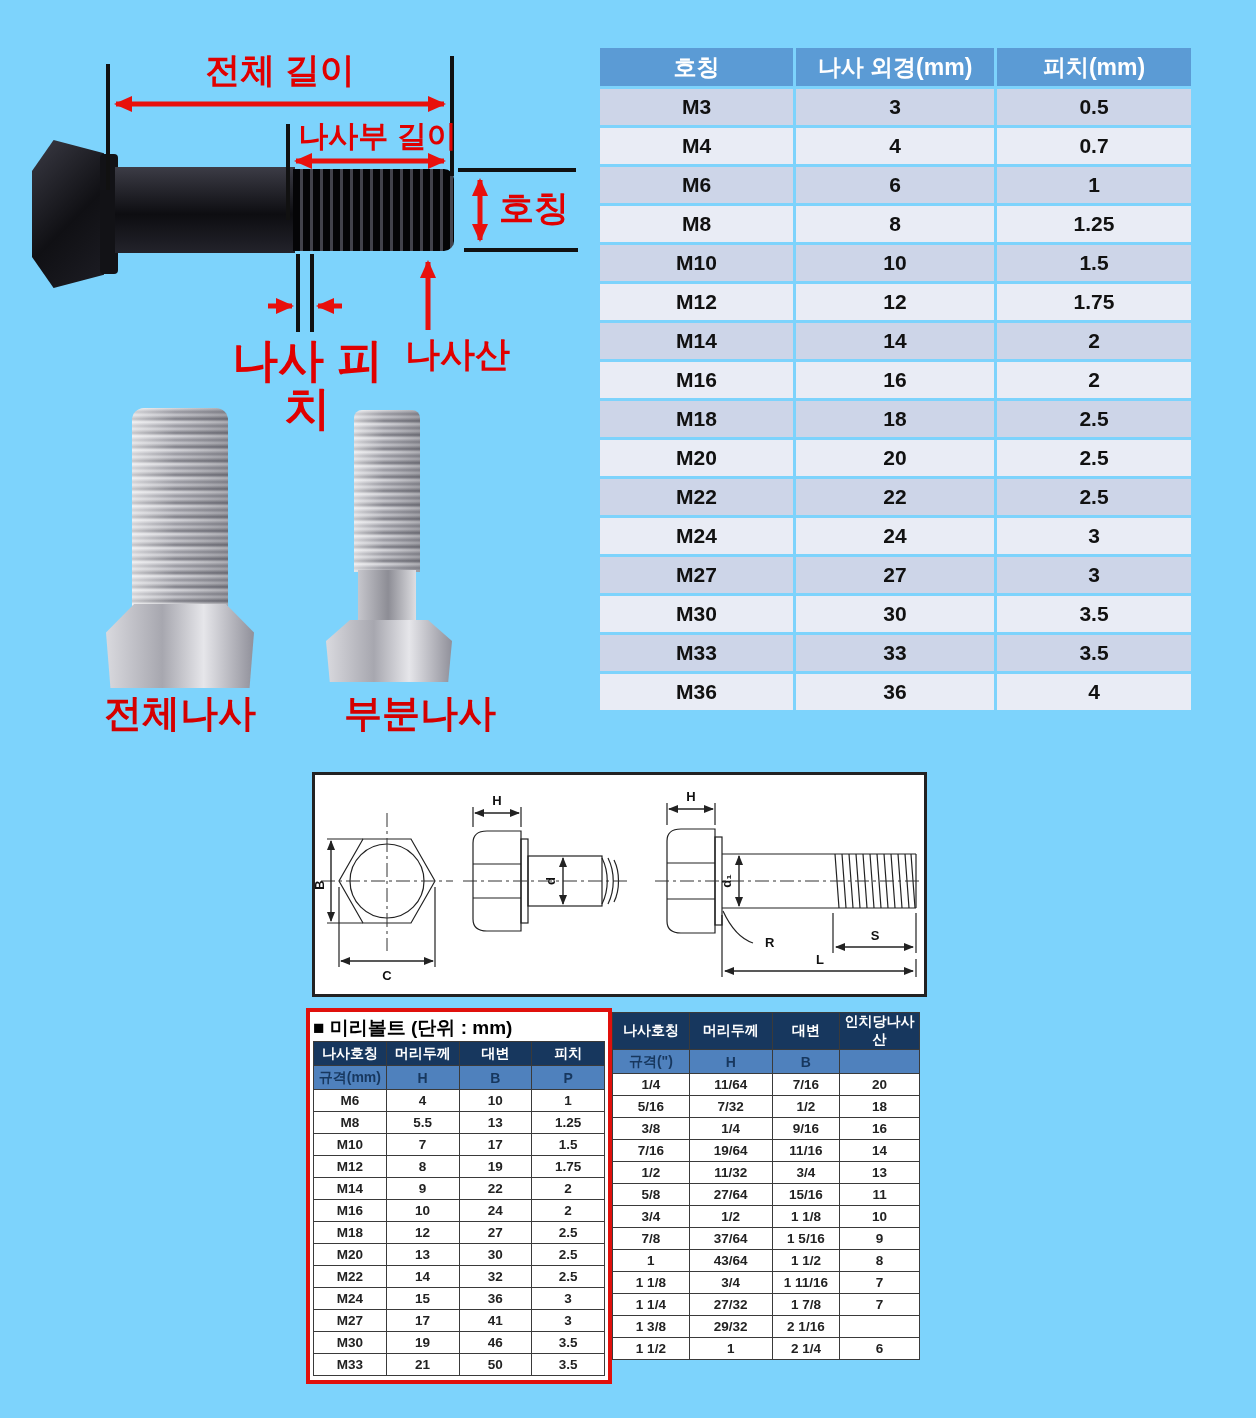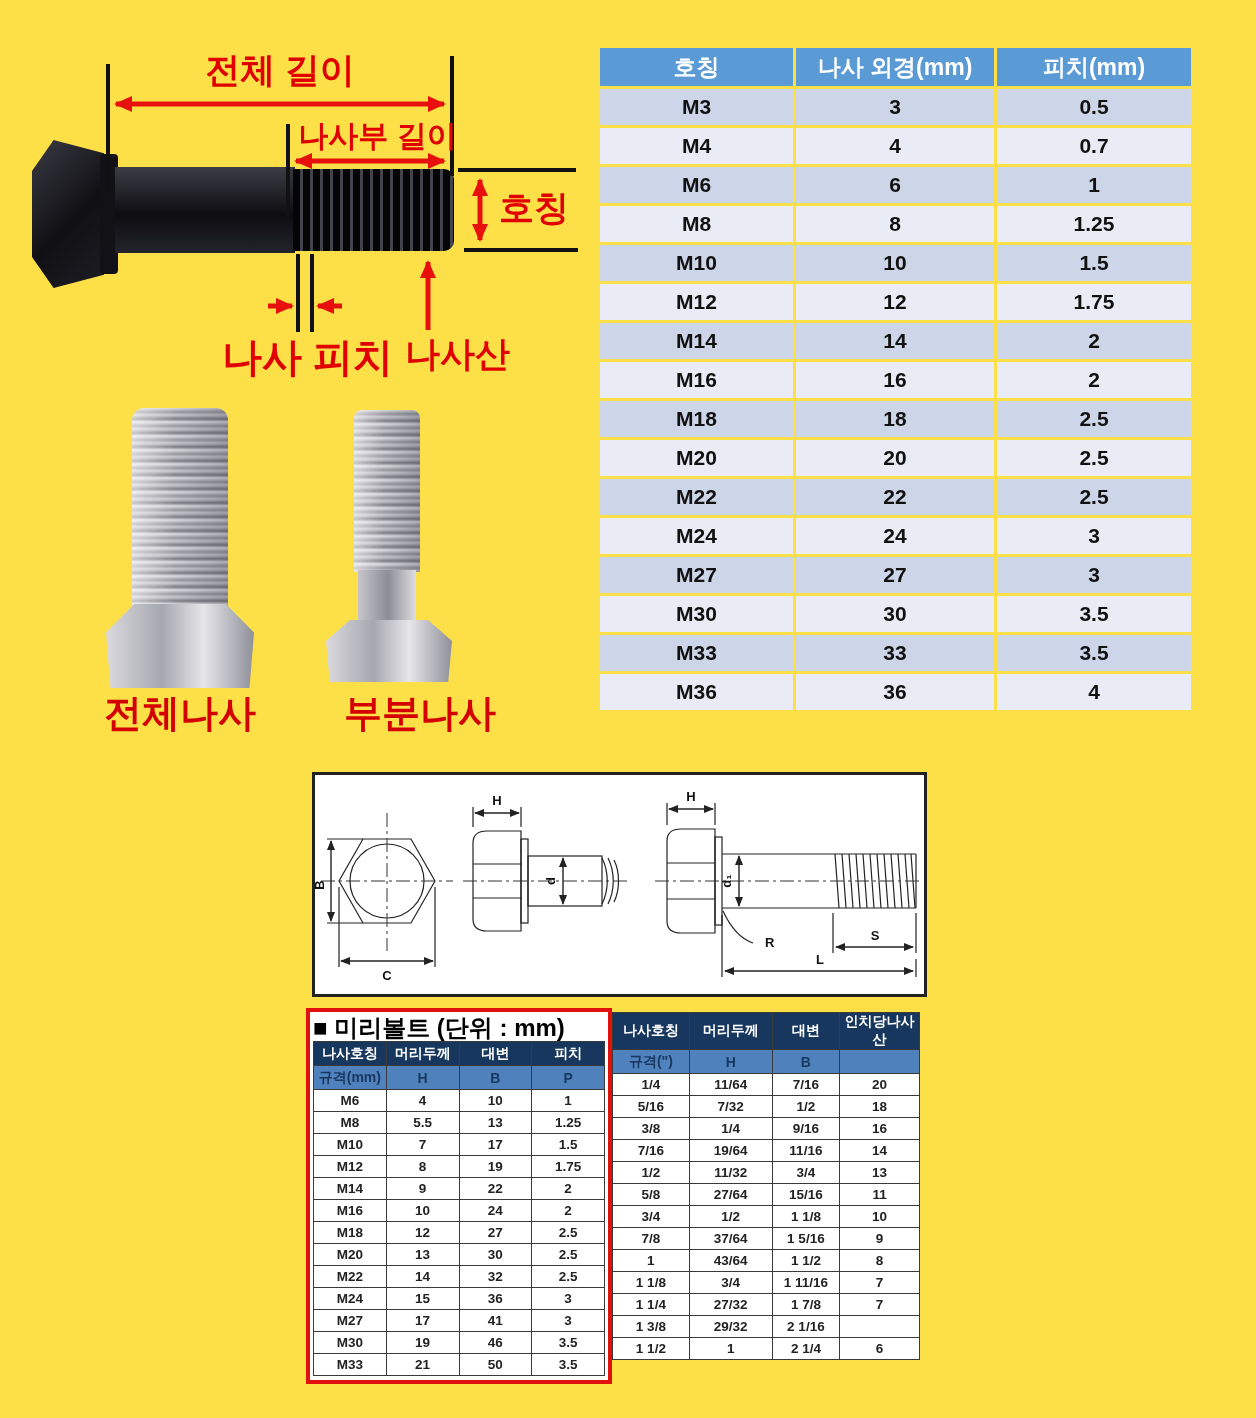--- a/index.html
+++ b/index.html
@@ -1,17 +1,17 @@
 <!DOCTYPE html>
 <html><head>
 <meta charset="utf-8">
 <style>
   html,body{margin:0;padding:0;background:#fff;}
   body{font-family:"Liberation Sans","DejaVu Sans",sans-serif;}
-  #canvas{position:relative;width:1256px;height:1418px;background:#fde047;overflow:hidden;}
+  #canvas{position:relative;width:1256px;height:1418px;background:#7dd3fc;overflow:hidden;}
   .abs{position:absolute;}
 
   
   #annotated{left:20px;top:40px;width:560px;height:345px;}
   #annotated .lbl{position:absolute;color:#e00000;font-weight:bold;text-align:center;line-height:1.05;}
   .bolt-head{position:absolute;left:12px;top:100px;width:72px;height:148px;
     background:linear-gradient(135deg,#3a3a44 0%,#101014 55%,#1d1d24 100%);
     clip-path:polygon(30% 0%,100% 9%,100% 91%,30% 100%,0% 79%,0% 21%);}
   .bolt-collar{position:absolute;left:80px;top:114px;width:18px;height:120px;background:#121216;border-radius:4px;}
   .bolt-shank{position:absolute;left:95px;top:127px;width:180px;height:86px;
@@ -38,21 +38,21 @@
 
   
   #drawBox{left:312px;top:772px;width:609px;height:219px;border:3px solid #222;background:#fff;}
   #drawBox svg{display:block;}
   .dim{stroke:#222;stroke-width:1.4;fill:none;}
   .thin{stroke:#222;stroke-width:1.2;fill:none;}
   .cline{stroke:#333;stroke-width:1;stroke-dasharray:14 4 3 4;fill:none;}
   .dtext{font-size:13px;font-weight:bold;fill:#111;}
 
   
-  .btitle{font-size:24px;font-weight:bold;color:#000;height:27px;line-height:27px;white-space:nowrap;}
+  .btitle{font-size:19px;font-weight:bold;color:#000;height:27px;line-height:27px;white-space:nowrap;}
   .btbl{border-collapse:collapse;table-layout:fixed;width:100%;}
   .btbl th,.btbl td{border:1px solid #3a3a3a;text-align:center;padding:0;}
   .btbl .h1 th{background:#17375e;color:#fff;font-weight:bold;font-size:14px;height:23px;}
   .btbl .h2 th{background:#4f81bd;color:#17375e;font-weight:bold;font-size:14px;height:23px;}
   .btbl td{background:#fff;color:#222;font-weight:600;font-size:13.5px;height:21px;}
   #metricWrap{left:306px;top:1008px;width:292px;border:4px solid #e0100c;background:#fff;padding:2px 3px 4px 3px;}
   #inchWrap{left:612px;top:1012px;width:308px;background:#fff;}
 </style>
 </head>
 <body>
@@ -84,21 +84,21 @@
       <line x1="276" y1="121" x2="424" y2="121" stroke="#e8100c" stroke-width="5" marker-start="url(#ra)" marker-end="url(#ra)"></line>
       <line x1="460" y1="140" x2="460" y2="200" stroke="#e8100c" stroke-width="5" marker-start="url(#ra)" marker-end="url(#ra)"></line>
       <line x1="248" y1="266" x2="272" y2="266" stroke="#e8100c" stroke-width="5" marker-end="url(#ra)"></line>
       <line x1="322" y1="266" x2="298" y2="266" stroke="#e8100c" stroke-width="5" marker-end="url(#ra)"></line>
       <line x1="408" y1="290" x2="408" y2="222" stroke="#e8100c" stroke-width="5" marker-end="url(#ra)"></line>
     </svg>
 
     <div class="lbl" style="left:150px;top:12px;width:220px;font-size:35px;">전체 길이</div>
     <div class="lbl" style="left:250px;top:80px;width:215px;font-size:30px;">나사부 길이</div>
     <div class="lbl" style="left:468px;top:150px;width:92px;font-size:35px;">호칭</div>
-    <div class="lbl" style="left:195px;top:296px;width:185px;font-size:40px;">나사 피치</div>
+    <div class="lbl" style="left:195px;top:296px;width:185px;font-size:46px;">나사 피치</div>
     <div class="lbl" style="left:355px;top:296px;width:165px;font-size:35px;">나사산</div>
   </div>
 
   <div id="photos" class="abs">
     <div class="thr abs" style="left:72px;top:18px;width:96px;height:200px;border-radius:12px 12px 0 0;"></div>
     <div class="hexhead abs" style="left:46px;top:214px;width:148px;height:84px;"></div>
 
     <div class="thr abs" style="left:294px;top:20px;width:66px;height:162px;border-radius:8px 8px 0 0;"></div>
     <div class="smooth abs" style="left:298px;top:180px;width:58px;height:52px;"></div>
     <div class="hexhead abs" style="left:266px;top:230px;width:126px;height:62px;"></div>

